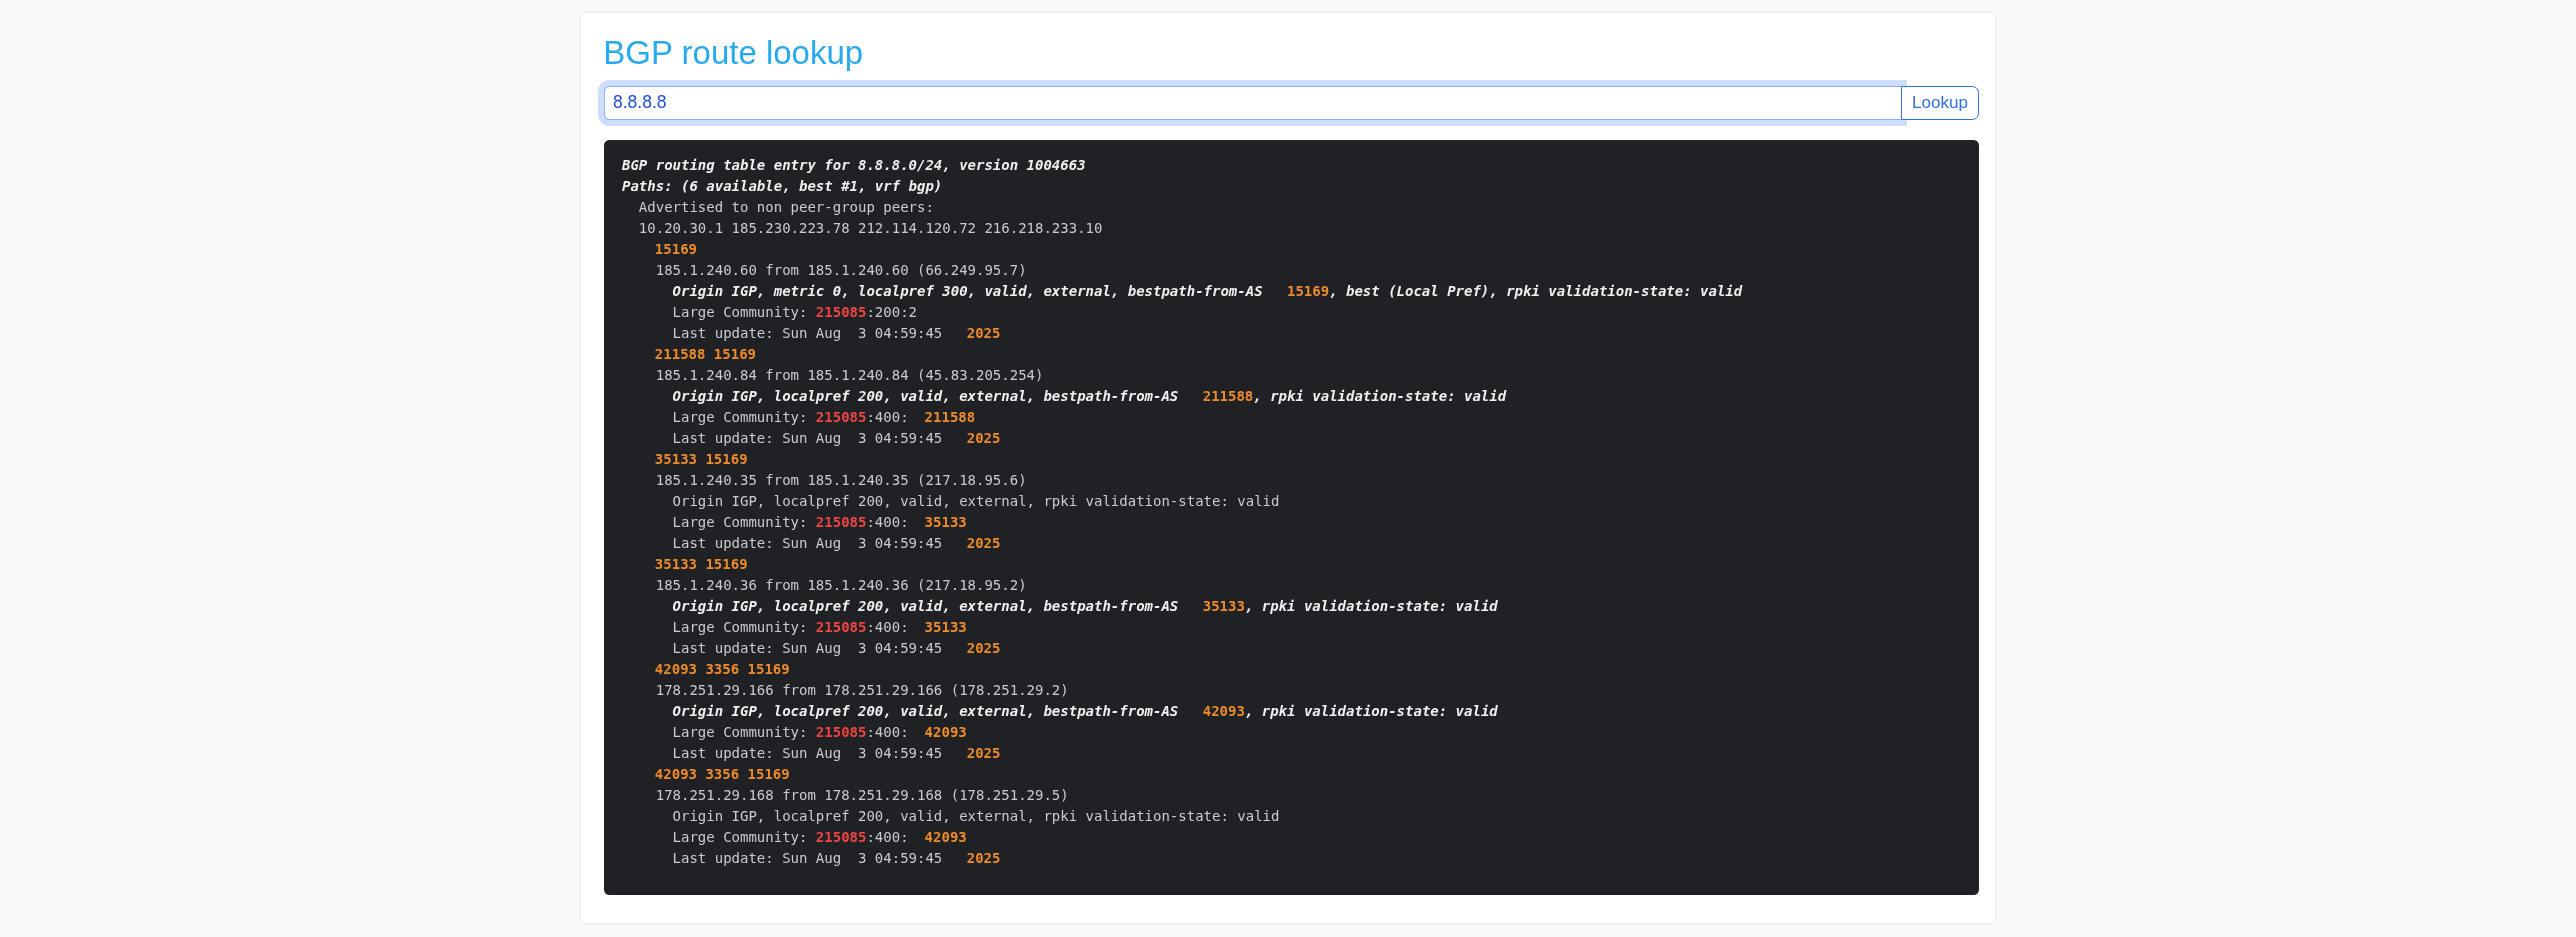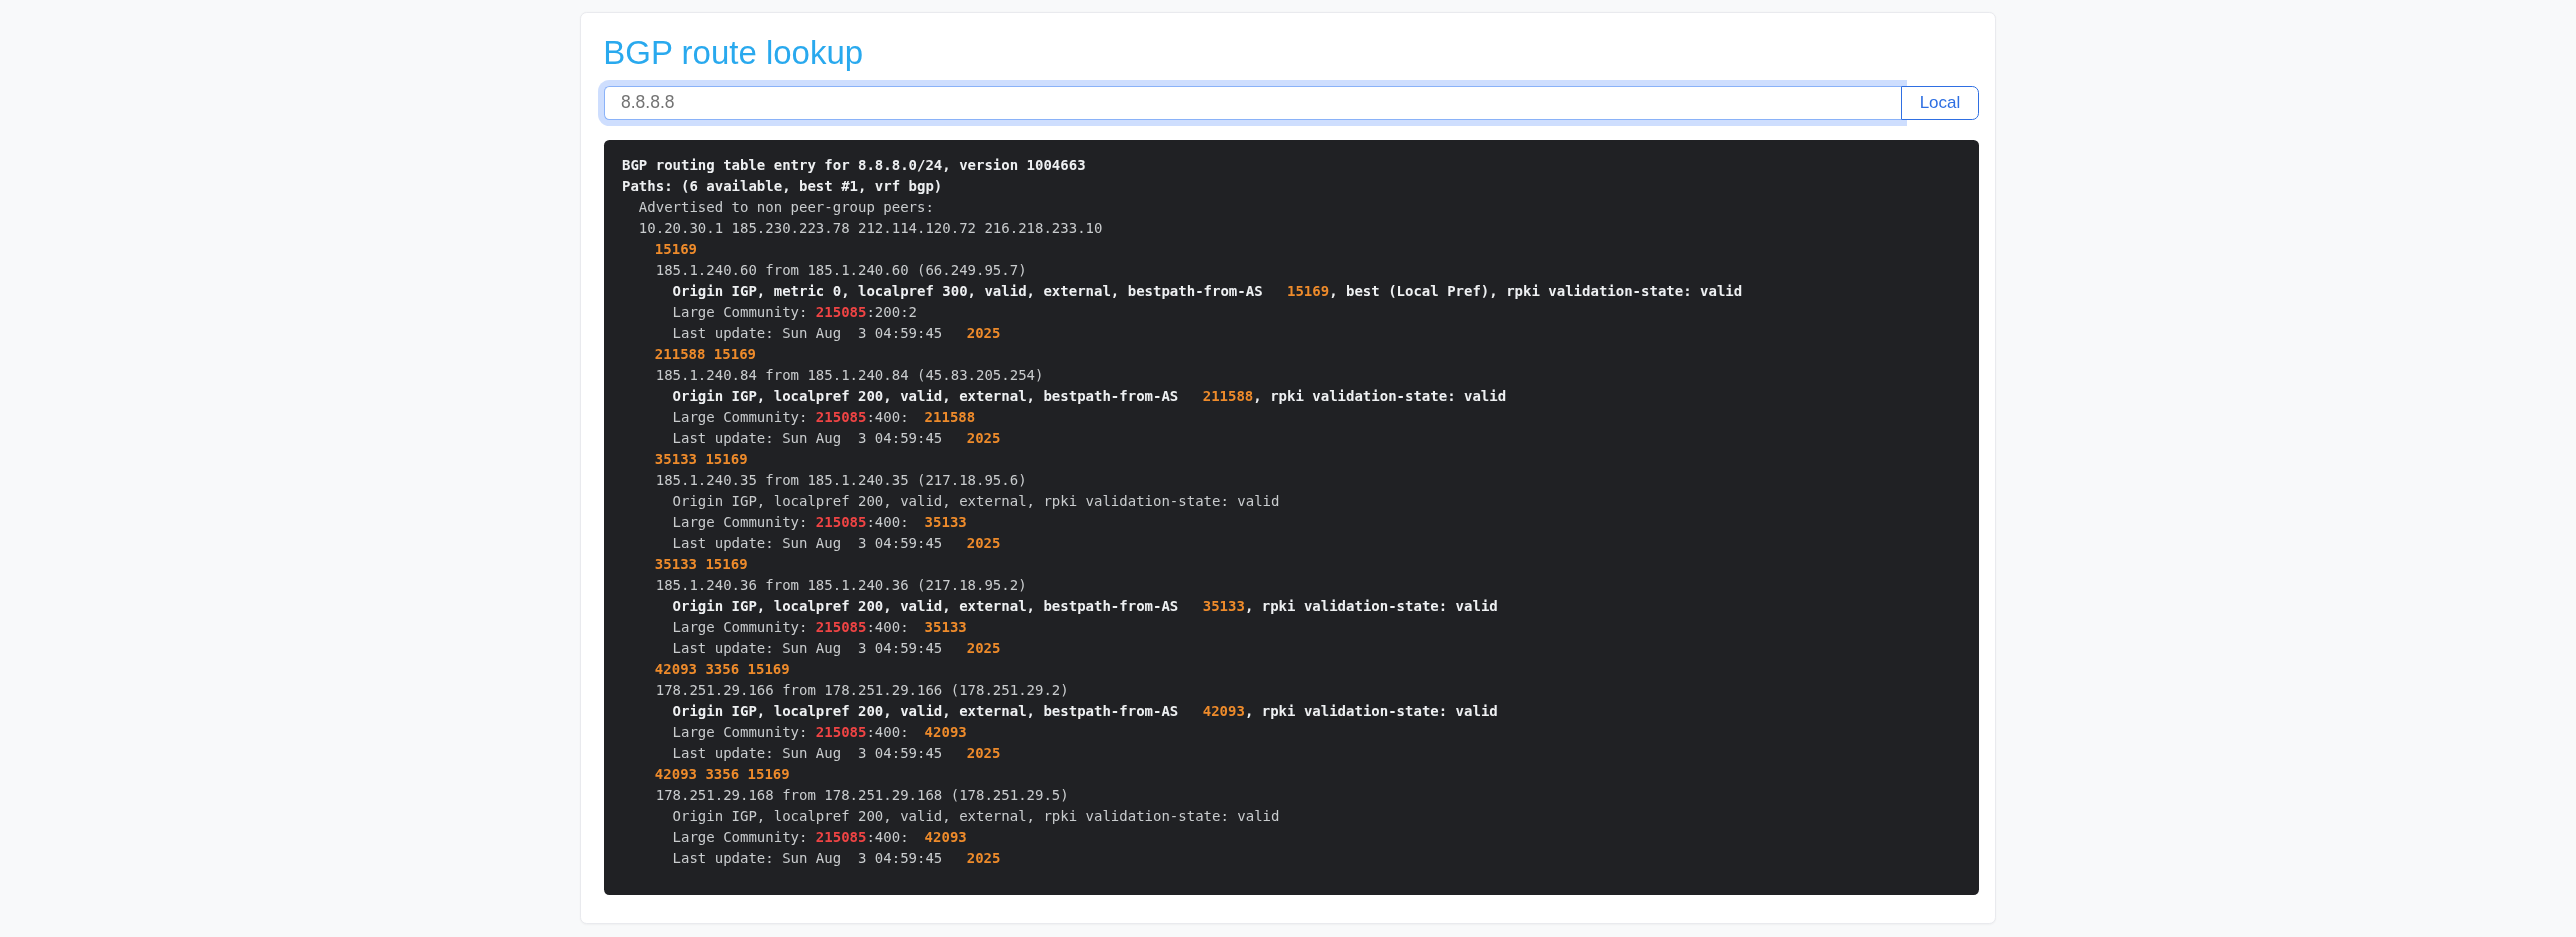--- a/index.html
+++ b/index.html
@@ -31,23 +31,23 @@
     height: 34px;
     width: 1375px;
     margin-left: 3.4px;
   }
   .route-input {
     flex: 1;
     height: 34px;
     border: 1.3px solid #8ab2f8;
     border-right: none;
     border-radius: 5.4px 0 0 5.4px;
-    padding: 0 16px;
+    padding: 0 8px;
     font-size: 17.5px;
-    color: #737373;
+    color: #1d4ed8;
     font-family: "Liberation Sans", sans-serif;
     outline: none;
     box-shadow: 0 0 0 6px rgba(61, 122, 250, 0.25);
   }
   .lookup-button {
     width: 78px;
     height: 34px;
     background: #ffffff;
     border: 1.3px solid #2f6fe2;
     border-radius: 0 6.7px 6.7px 0;
@@ -67,30 +67,30 @@
     border-radius: 5.4px;
     padding: 15.5px 17.5px 16px 18px;
     font-family: "DejaVu Sans Mono", monospace;
     font-size: 14px;
     line-height: 21px;
     color: #c9ccce;
     white-space: pre;
     overflow: hidden;
   }
   .terminal .tline { height: 21px; }
-  .terminal .b { font-weight: bold; color: #eef0f2; }
+  .terminal .b { font-weight: bold; color: #eef0f2; font-style: italic; }
   .terminal .o { font-weight: bold; color: #ee8b2b; margin-left: 16px; }
   .terminal .c { font-weight: bold; color: #ef4444; }
 </style>
 </head>
 <body>
 
 <div class="card">
   <h1 class="page-title">BGP route lookup</h1>
 
   <div class="lookup-group">
     <input class="route-input" type="text" value="8.8.8.8" style="">
-    <button class="lookup-button">Local</button>
+    <button class="lookup-button">Lookup</button>
   </div>
 
   <div class="terminal"><div class="tline"><span class="b">BGP routing table entry for 8.8.8.0/24, version 1004663</span></div><div class="tline"><span class="b">Paths: (6 available, best #1, vrf bgp)</span></div><div class="tline"><span>  Advertised to non peer-group peers:</span></div><div class="tline"><span>  10.20.30.1 185.230.223.78 212.114.120.72 216.218.233.10</span></div><div class="tline"><span>  </span><span class="o">15169</span></div><div class="tline"><span>    185.1.240.60 from 185.1.240.60 (66.249.95.7)</span></div><div class="tline"><span class="b">      Origin IGP, metric 0, localpref 300, valid, external, bestpath-from-AS </span><span class="o">15169</span><span class="b">, best (Local Pref), rpki validation-state: valid</span></div><div class="tline"><span>      Large Community: </span><span class="c">215085</span><span>:200:2</span></div><div class="tline"><span>      Last update: Sun Aug  3 04:59:45 </span><span class="o">2025</span></div><div class="tline"><span>  </span><span class="o">211588 15169</span></div><div class="tline"><span>    185.1.240.84 from 185.1.240.84 (45.83.205.254)</span></div><div class="tline"><span class="b">      Origin IGP, localpref 200, valid, external, bestpath-from-AS </span><span class="o">211588</span><span class="b">, rpki validation-state: valid</span></div><div class="tline"><span>      Large Community: </span><span class="c">215085</span><span>:400:</span><span class="o">211588</span></div><div class="tline"><span>      Last update: Sun Aug  3 04:59:45 </span><span class="o">2025</span></div><div class="tline"><span>  </span><span class="o">35133 15169</span></div><div class="tline"><span>    185.1.240.35 from 185.1.240.35 (217.18.95.6)</span></div><div class="tline"><span>      Origin IGP, localpref 200, valid, external, rpki validation-state: valid</span></div><div class="tline"><span>      Large Community: </span><span class="c">215085</span><span>:400:</span><span class="o">35133</span></div><div class="tline"><span>      Last update: Sun Aug  3 04:59:45 </span><span class="o">2025</span></div><div class="tline"><span>  </span><span class="o">35133 15169</span></div><div class="tline"><span>    185.1.240.36 from 185.1.240.36 (217.18.95.2)</span></div><div class="tline"><span class="b">      Origin IGP, localpref 200, valid, external, bestpath-from-AS </span><span class="o">35133</span><span class="b">, rpki validation-state: valid</span></div><div class="tline"><span>      Large Community: </span><span class="c">215085</span><span>:400:</span><span class="o">35133</span></div><div class="tline"><span>      Last update: Sun Aug  3 04:59:45 </span><span class="o">2025</span></div><div class="tline"><span>  </span><span class="o">42093 3356 15169</span></div><div class="tline"><span>    178.251.29.166 from 178.251.29.166 (178.251.29.2)</span></div><div class="tline"><span class="b">      Origin IGP, localpref 200, valid, external, bestpath-from-AS </span><span class="o">42093</span><span class="b">, rpki validation-state: valid</span></div><div class="tline"><span>      Large Community: </span><span class="c">215085</span><span>:400:</span><span class="o">42093</span></div><div class="tline"><span>      Last update: Sun Aug  3 04:59:45 </span><span class="o">2025</span></div><div class="tline"><span>  </span><span class="o">42093 3356 15169</span></div><div class="tline"><span>    178.251.29.168 from 178.251.29.168 (178.251.29.5)</span></div><div class="tline"><span>      Origin IGP, localpref 200, valid, external, rpki validation-state: valid</span></div><div class="tline"><span>      Large Community: </span><span class="c">215085</span><span>:400:</span><span class="o">42093</span></div><div class="tline"><span>      Last update: Sun Aug  3 04:59:45 </span><span class="o">2025</span></div></div>
 </div>
 
 
 </body></html>

